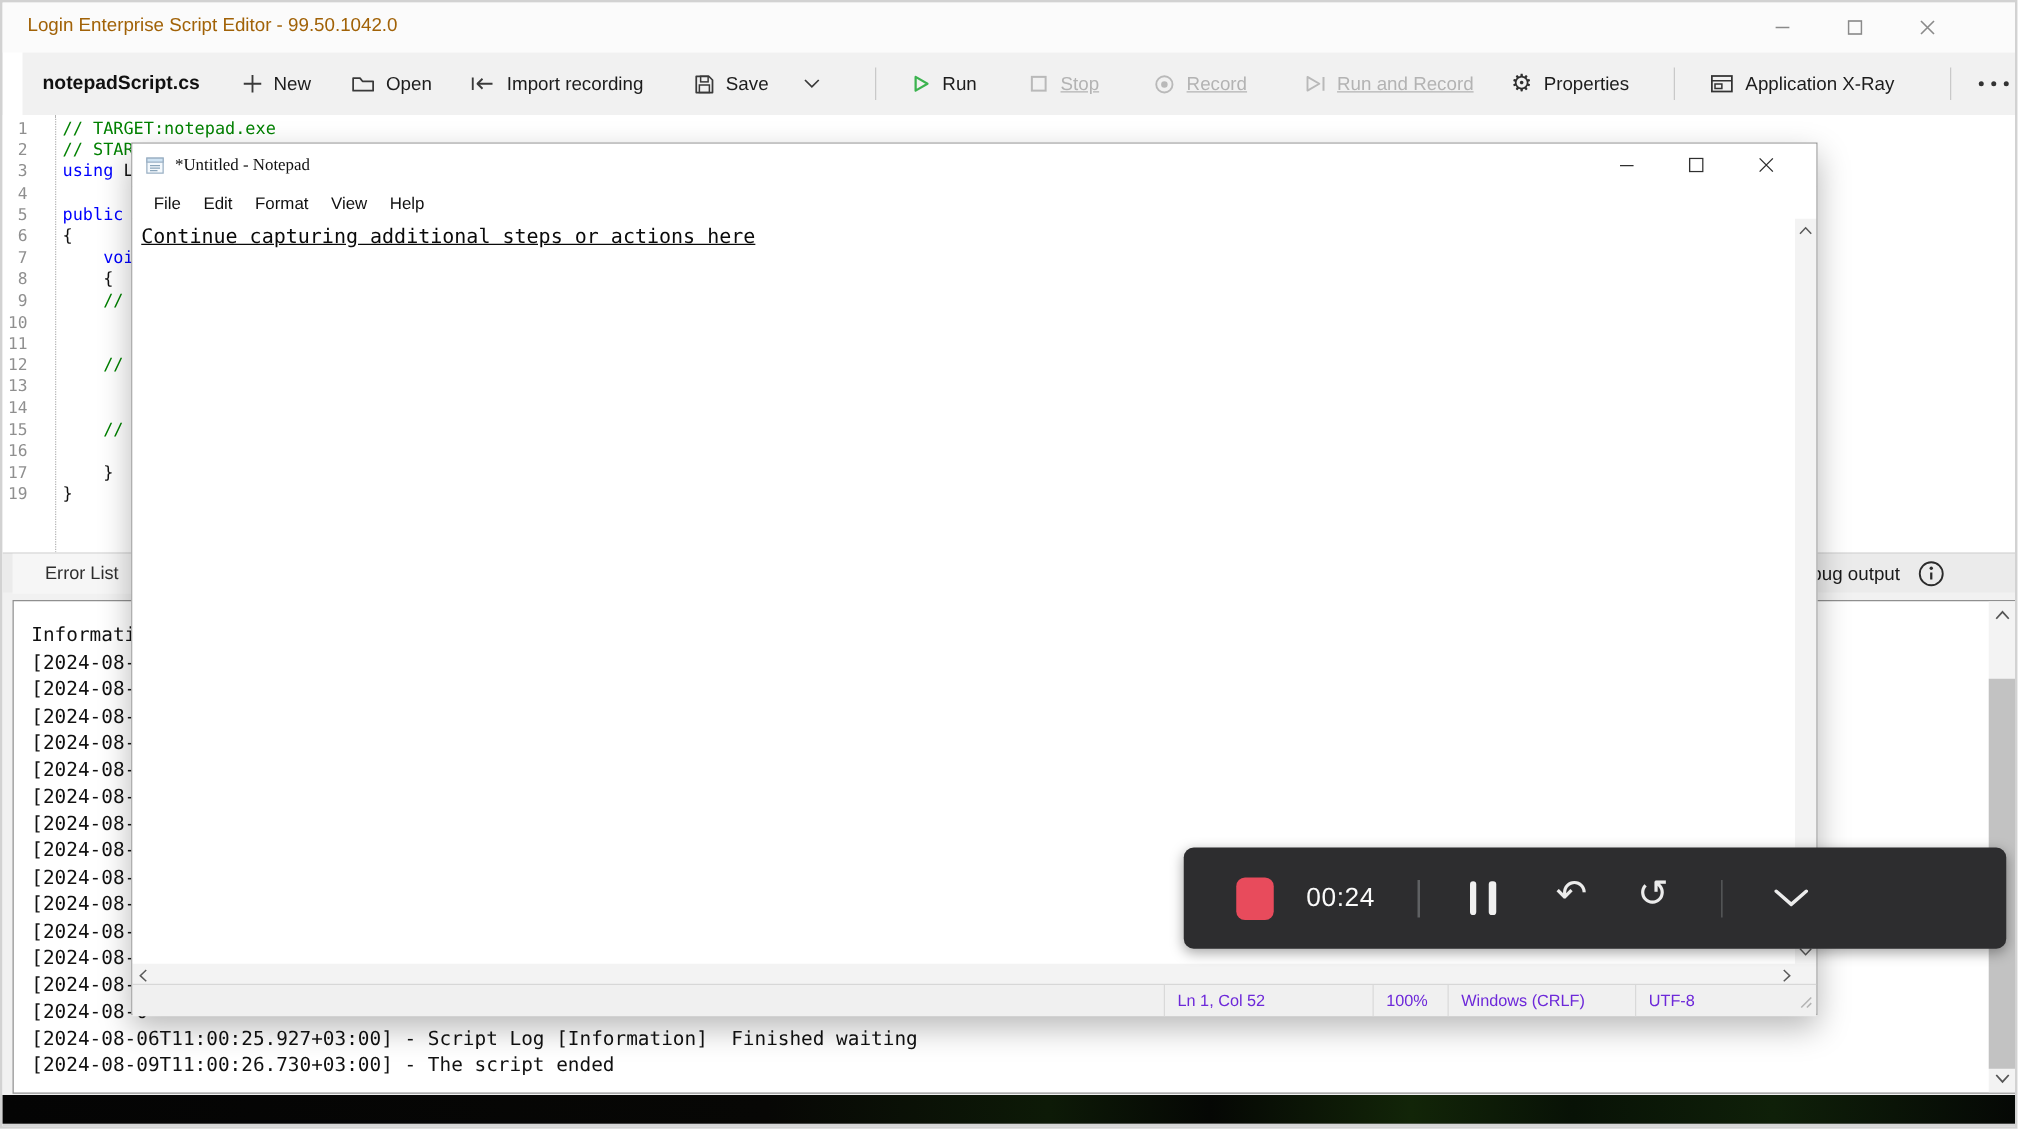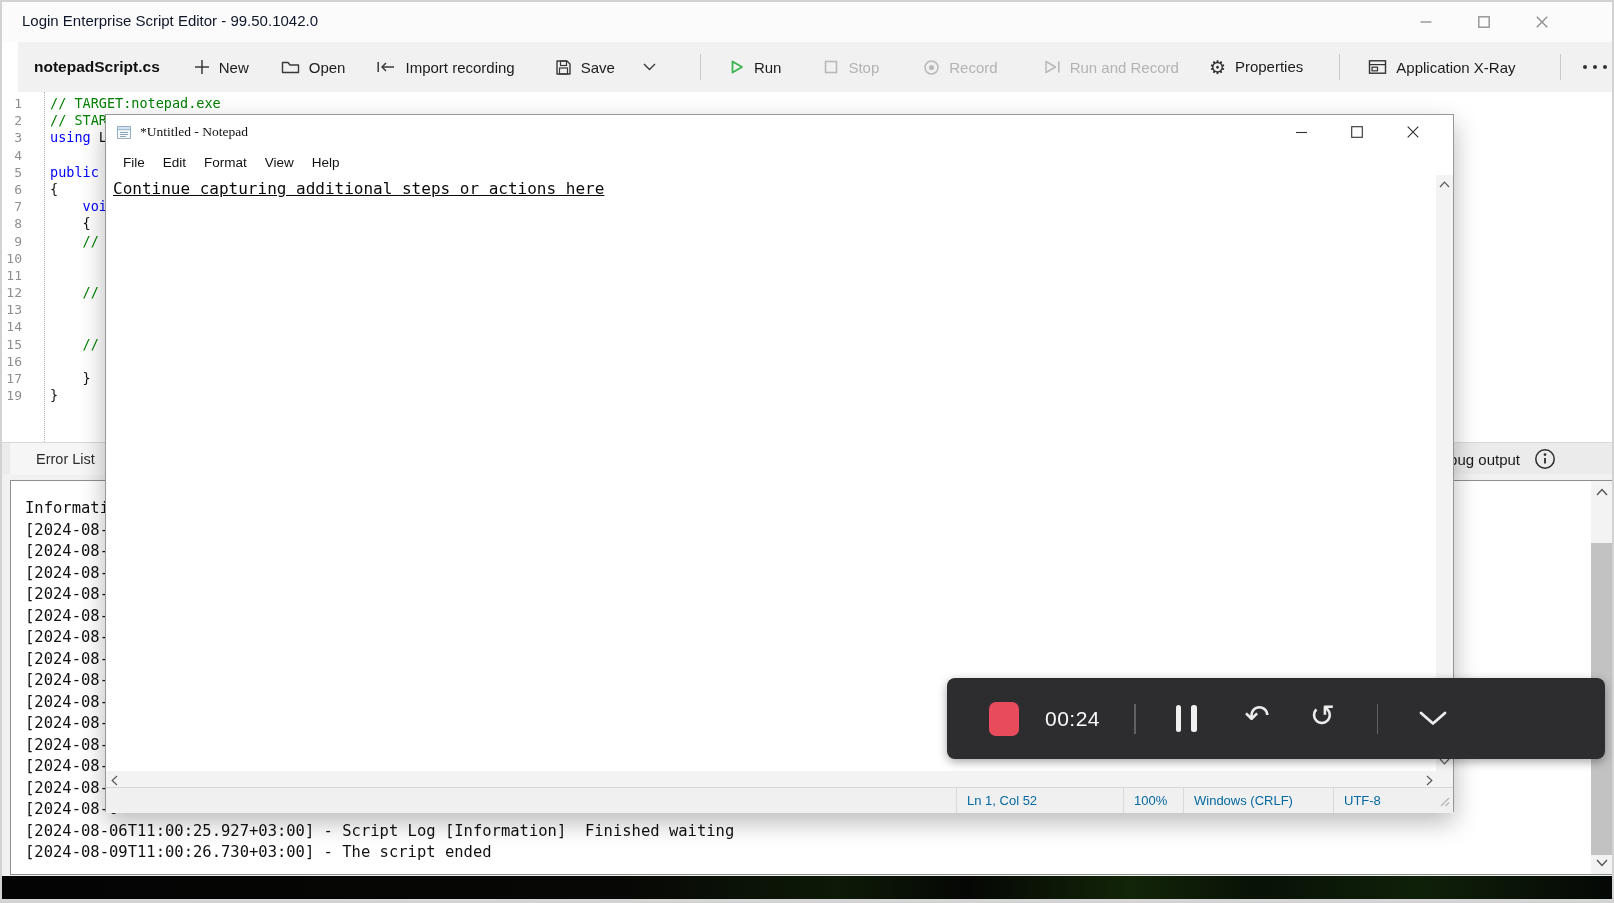--- a/index.html
+++ b/index.html
@@ -3,30 +3,30 @@
 <meta charset="utf-8">
 <style>
   html,body{margin:0;padding:0;background:#e9e9e9;}
   *{box-sizing:border-box;}
   .screen{position:relative;width:1614px;height:903px;overflow:hidden;
     background:#fff;border:2px solid #d2d2d2;
     font-family:"Liberation Sans","DejaVu Sans",sans-serif;color:#1c1c1c;}
 
   
   .titlebar{position:absolute;left:0;top:0;width:100%;height:40px;background:#fbfbfb;}
-  .titlebar .title{position:absolute;left:20px;top:10px;font-size:15px;color:#0f172a;}
+  .titlebar .title{position:absolute;left:20px;top:10px;font-size:15px;color:#a16207;}
   .win-controls{position:absolute;right:41px;top:0;height:40px;display:flex;}
   .win-btn{width:58px;height:40px;display:flex;align-items:center;justify-content:center;}
 
   
   .toolbar{position:absolute;left:0;top:40px;width:100%;height:50px;background:#f1f1f1;
     display:flex;align-items:center;font-size:15px;margin-left:16px;}
   .tb-filename{margin-left:16px;font-weight:700;font-size:15.5px;color:#111;}
-  .tb-btn{display:flex;gap:9px;white-space:nowrap;color:#1c1c1c;cursor:default;}
-  .tb-btn.disabled{color:#b3b3b3;}
+  .tb-btn{display:flex;align-items:center;gap:9px;white-space:nowrap;color:#1c1c1c;cursor:default;}
+  .tb-btn.disabled{color:#b3b3b3;text-decoration:underline;}
   .tb-sep{width:1px;height:26px;background:#c9c9c9;}
   .icon{display:flex;align-items:center;justify-content:center;}
   .gear-glyph{font-family:"DejaVu Sans",sans-serif;font-size:19px;color:#2f2f2f;line-height:1;}
 
   
   .editor{position:absolute;left:0;top:90px;width:100%;height:350px;background:#fff;display:flex;}
   .gutter{width:43px;border-right:1px dotted #b5b5b5;padding-top:3px;
     font-family:"DejaVu Sans Mono","Liberation Mono",monospace;font-size:13px;color:#8f8f8f;
     text-align:right;padding-right:22px;}
   .gutter .ln{height:17.2px;line-height:17.2px;}
@@ -74,21 +74,21 @@
     display:flex;align-items:center;padding-left:8px;font-size:13.5px;color:#111;}
   .np-menu-item{padding:0 9px;}
   .np-textarea{position:absolute;left:0;top:60px;width:1332px;height:596px;background:#fff;}
   .np-text{position:absolute;left:7px;top:4px;font-family:"DejaVu Sans Mono","Liberation Mono",monospace;
     font-size:16px;color:#0a0a0a;white-space:pre;text-decoration:underline;}
   .np-vscroll{position:absolute;right:0;top:60px;width:17px;height:596px;background:#f3f3f3;}
   .np-hscroll{position:absolute;left:0;top:656px;width:1332px;height:16px;background:#f3f3f3;}
   .np-corner{position:absolute;right:0;top:656px;width:17px;height:16px;background:#f3f3f3;}
   .np-arrow{position:absolute;display:flex;align-items:center;justify-content:center;}
   .np-statusbar{position:absolute;left:0;top:672px;width:100%;height:26px;background:#f0f0f0;
-    border-top:1px solid #d7d7d7;display:flex;align-items:stretch;font-size:13px;color:#0369a1;}
+    border-top:1px solid #d7d7d7;display:flex;align-items:stretch;font-size:13px;color:#6d28d9;}
   .np-status-spacer{flex:1;}
   .np-status-cell{border-left:1px solid #d9d9d9;display:flex;align-items:center;padding-left:10px;}
   .np-grip{position:absolute;right:3px;bottom:3px;}
 
   
   .rec-toolbar{position:absolute;left:945px;top:676px;width:658px;height:81px;z-index:20;
     background:var(--overlay-dark,#2d2d2f);border-radius:8px;display:flex;align-items:center;
     padding-left:42px;box-shadow:0 3px 10px rgba(0,0,0,.35);}
   .rec-stop{width:30px;height:34px;border-radius:7px;background:var(--record-red,#e84b5c);}
   .rec-time{margin-left:26px;color:#fafafa;font-size:21px;letter-spacing:.5px;}
@@ -425,21 +425,21 @@
           </svg>
       </div>
     </div>
     <div class="np-corner"></div>
 
     <div class="np-statusbar">
       <div class="np-status-spacer"></div>
       <div class="np-status-cell" style="width:167px">Ln 1, Col 52</div>
       <div class="np-status-cell" style="width:60px">100%</div>
       <div class="np-status-cell" style="width:150px">Windows (CRLF)</div>
-      <div class="np-status-cell" style="width:120px">UTF-8</div>
+      <div class="np-status-cell" style="width:145px">UTF-8</div>
       <div class="np-grip">
         <svg width="12" height="12">
             <path d="M11 3 L3 11 M11 7.5 L7.5 11" stroke="#b5b5b5" stroke-width="1.3"></path>
           </svg>
       </div>
     </div>
   </div>
 
   <div class="rec-toolbar">
     <div class="rec-stop"></div>

